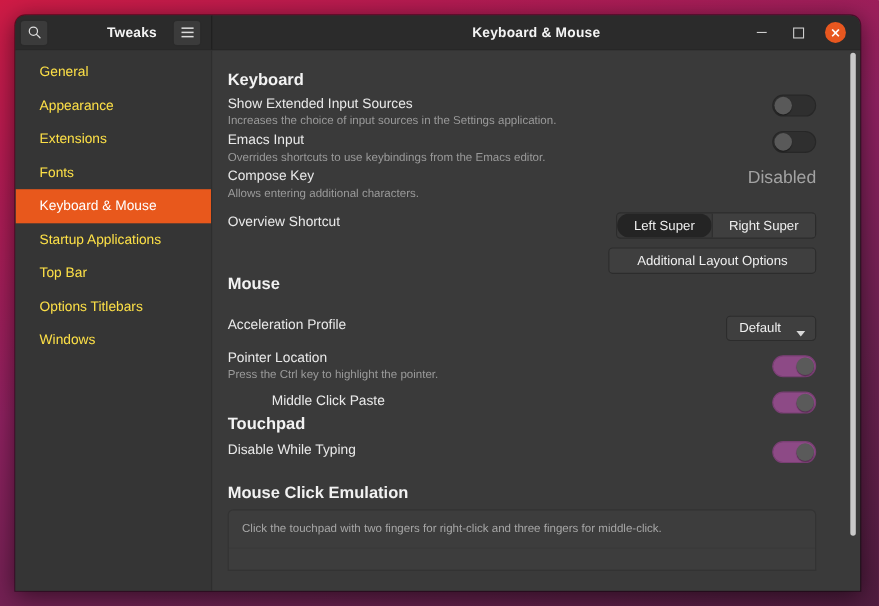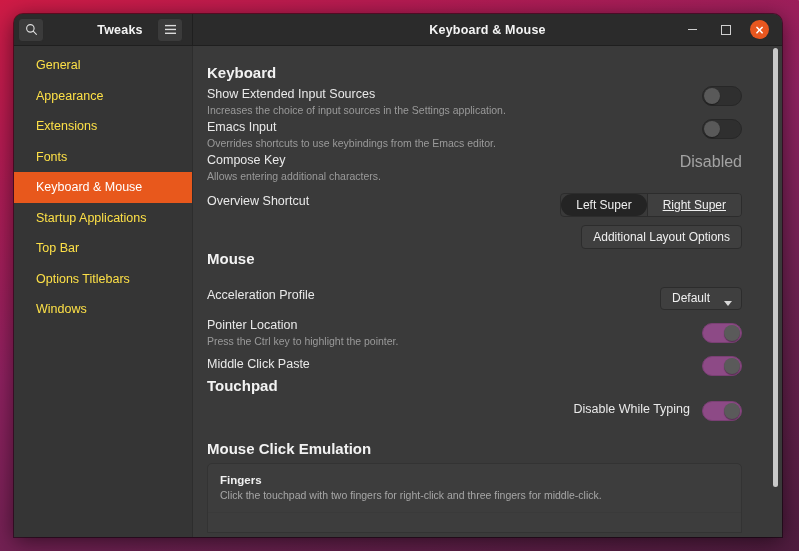--- a/index.html
+++ b/index.html
@@ -260,21 +260,21 @@
     color: #a3a3a3;
   }
 
   
   .btn {
     background: #3f3f3f;
     border: 1px solid #2c2c2c;
     border-radius: 4px;
     color: #efefef;
     font-size: 12px;
-    padding: 4px 11px;
+    padding: 4px 25px;
     cursor: pointer;
     line-height: 14px;
     font-family: inherit;
     white-space: nowrap;
   }
 
   .seg {
     display: inline-flex;
     border: 1px solid #2c2c2c;
     border-radius: 4px;
@@ -284,21 +284,21 @@
     background: #3f3f3f;
     color: #efefef;
     font-size: 12px;
     padding: 4px 15px;
     cursor: pointer;
     line-height: 14px;
     border: none;
     font-family: inherit;
     white-space: nowrap;
   }
-  .seg .segbtn + .segbtn { border-left: 1px solid #2c2c2c; text-decoration: underline; }
+  .seg .segbtn + .segbtn { border-left: 1px solid #2c2c2c; }
   .seg .segbtn.active { background: #242424; border-radius: 11px; }
 
   
   .combo {
     display: inline-flex;
     align-items: flex-end;
     gap: 14px;
     background: #3f3f3f;
     border: 1px solid #2c2c2c;
     border-radius: 4px;
@@ -506,49 +506,48 @@
               <div class="row-title">Pointer Location</div>
               <div class="row-sub">Press the Ctrl key to highlight the pointer.</div>
             </div>
             <div class="row-control">
               <div class="switch on">
                 <div class="knob"></div>
               </div>
             </div>
           </div>
 
-          <div class="row" style="margin-top:6px;">
+          <div class="row" style="margin-top:6px;margin-left:40px;">
             <div class="row-labels">
               <div class="row-title">Middle Click Paste</div>
             </div>
             <div class="row-control">
               <div class="switch on">
                 <div class="knob"></div>
               </div>
             </div>
           </div>
 
           <div class="group-title spaced">Touchpad</div>
 
-          <div class="row" style="margin-top:6px;text-align:right;">
+          <div class="row" style="margin-top:6px;">
             <div class="row-labels">
               <div class="row-title">Disable While Typing</div>
             </div>
             <div class="row-control">
               <div class="switch on">
                 <div class="knob"></div>
               </div>
             </div>
           </div>
 
           <div class="group-title" style="margin-top:18px;">Mouse Click Emulation</div>
 
           <div class="listbox">
             <div class="listrow">
-              <div class="listrow-title">Fingers</div>
               <div class="listrow-sub">Click the touchpad with two fingers for right-click and three fingers for middle-click.</div>
             </div>
             <div class="listrow">
               
               
             </div>
           </div>
 
         </div>
 

